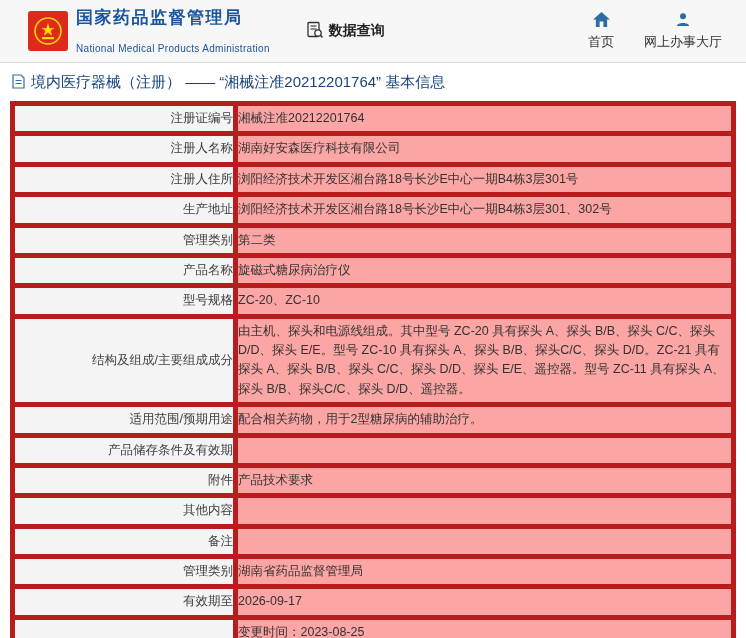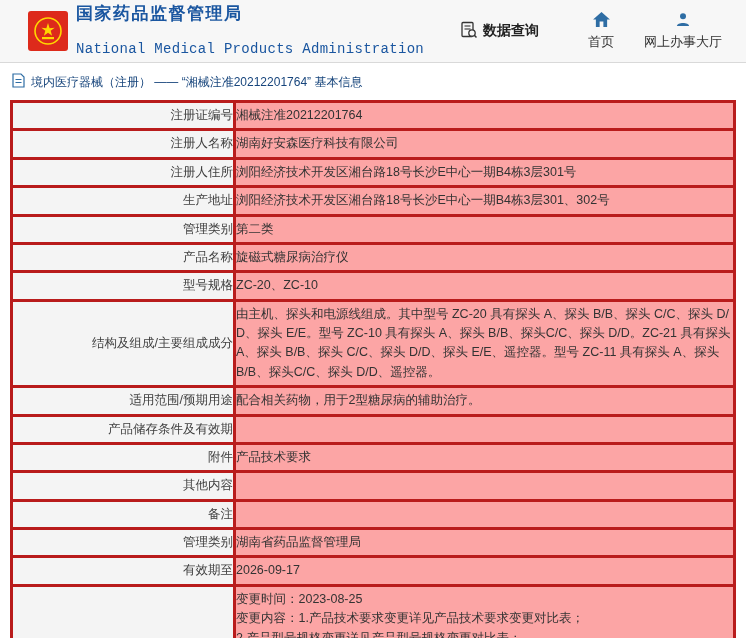--- a/index.html
+++ b/index.html
@@ -14,30 +14,30 @@
   .topbar {
     display: flex;
     align-items: center;
     height: 63px;
     padding: 0 24px 0 28px;
     background: #f7f7f7;
     border-bottom: 1px solid #d9d9d9;
   }
   .brand { display: flex; align-items: center; cursor: pointer; }
   .emblem { width: 40px; height: 40px; flex: 0 0 auto; }
-  .brand-text { margin-left: 8px; font-family: Liberation Mono, monospace; }
+  .brand-text { margin-left: 8px; }
   .brand-cn {
     font-size: 17px;
     font-weight: bold;
     color: #1a56a0;
     letter-spacing: 1.5px;
     line-height: 1.15;
   }
   .brand-en {
-    font-size: 14px;
+    font-size: 10px;
     color: #1a56a0;
     letter-spacing: 0.3px;
     margin-top: 16px;
   }
   .dataquery {
     display: flex;
     align-items: center;
     gap: 5px;
     margin-left: 36px;
     font-size: 14px;
@@ -55,32 +55,32 @@
     color: #333;
     cursor: pointer;
   }
   
   .main { padding: 0 10px 4px; }
   .pagetitle {
     display: flex;
     align-items: center;
     gap: 6px;
     padding: 10px 2px 9px;
-    font-size: 12px;
+    font-size: 15px;
     color: #17457c;
   }
   
   table.info {
     width: 100%;
     border-collapse: collapse;
     font-size: 12.5px;
     table-layout: fixed;
   }
   table.info td {
-    border: 3px solid #b91c1c;
+    border: 5px solid #b91c1c;
     padding: 3px 0;
     line-height: 1.55;
     vertical-align: middle;
     word-break: break-all;
   }
   td.lbl {
     width: 223px;
     background: #f4f4f4;
     text-align: right;
     color: #404040;

